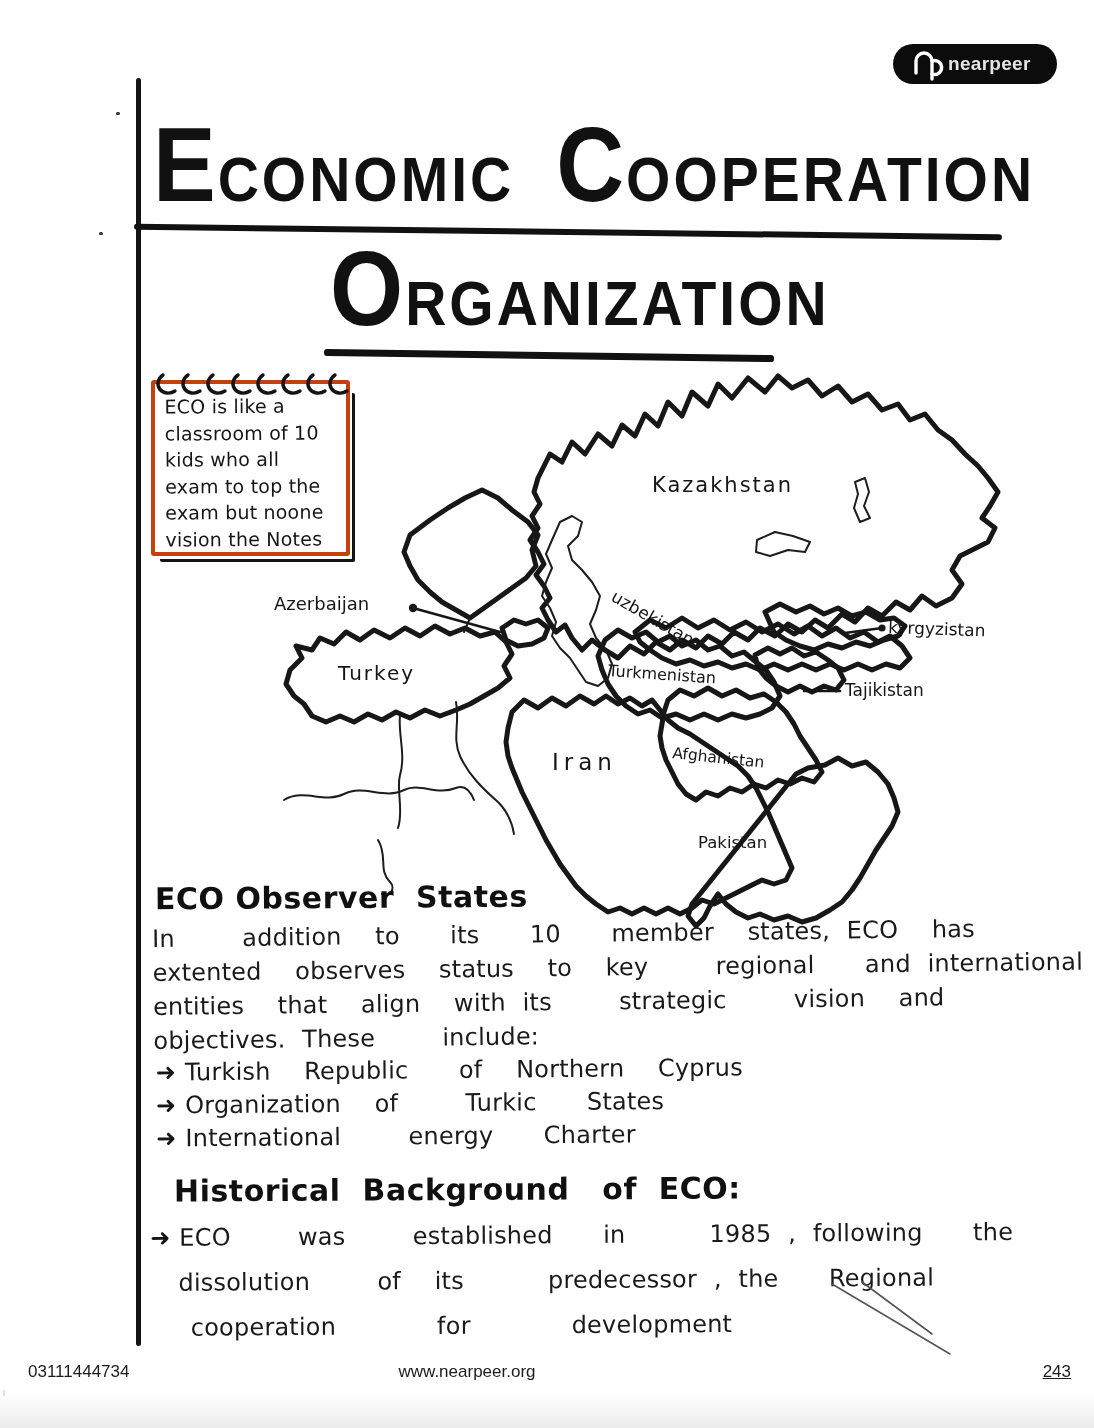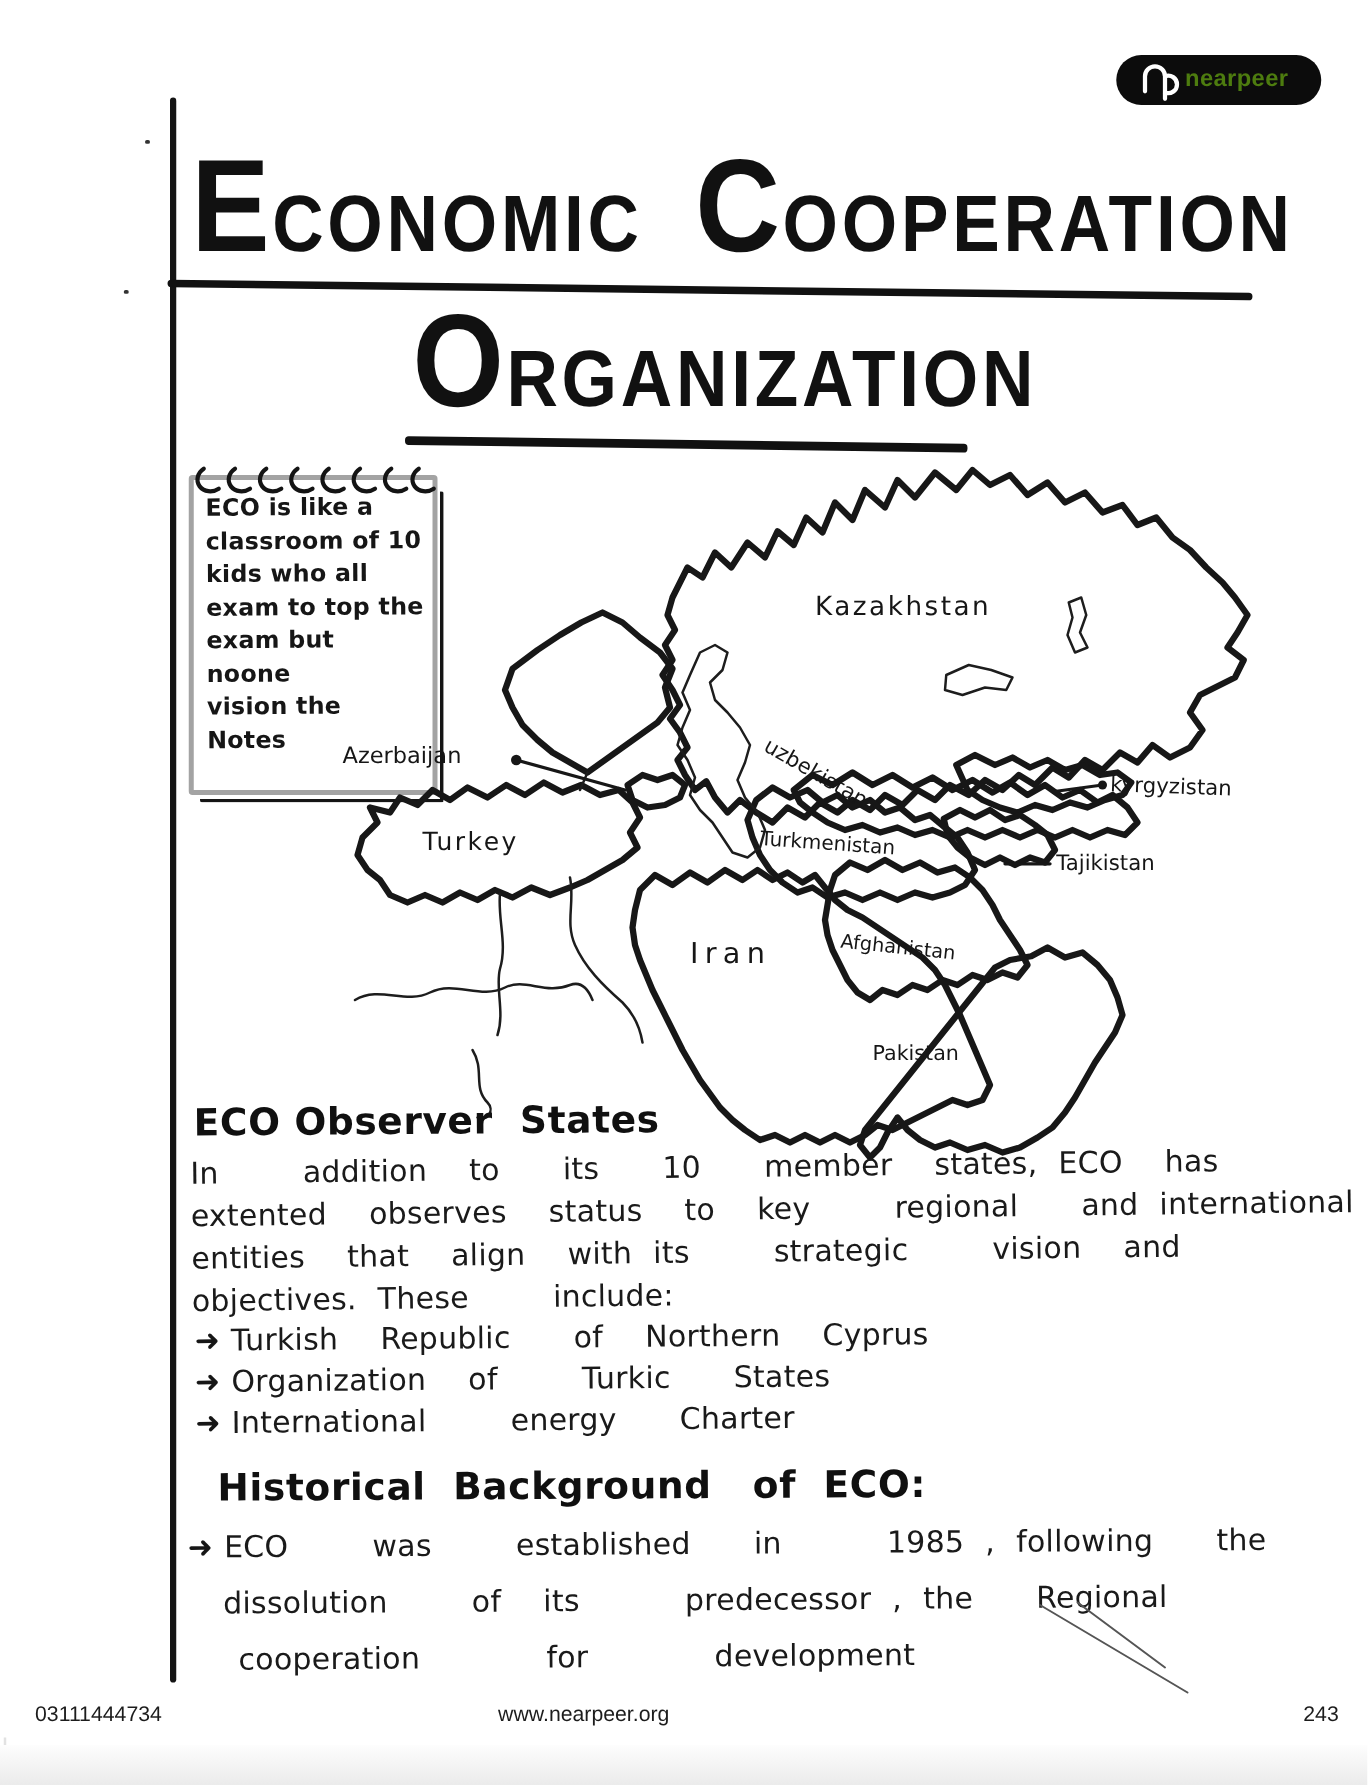--- a/index.html
+++ b/index.html
@@ -11,33 +11,33 @@
   .abs{position:absolute;}
   
   .margin-line{left:136px;top:78px;width:5px;height:1268px;background:#141414;border-radius:3px;}
   .speck{width:4px;height:3px;background:#333;border-radius:2px;}
 
   
   .logo-pill{
     left:893px;top:44px;width:164px;height:40px;background:#0c0c0c;border-radius:21px;
     display:flex;align-items:center;gap:7px;padding-left:14px;box-sizing:border-box;
   }
-  .logo-word{color:#4d7c0f;font-size:19px;font-weight:600;letter-spacing:.3px;font-family:"Liberation Sans",sans-serif;}
+  .logo-word{color:#e5e5e5;font-size:19px;font-weight:600;letter-spacing:.3px;font-family:"Liberation Sans",sans-serif;}
 
   
   .title-row{display:flex;gap:42px;align-items:baseline;font-family:"Liberation Sans",sans-serif;font-weight:700;color:#111;}
   .title-word{display:flex;align-items:baseline;transform:scaleY(1.12);transform-origin:bottom left;}
   .cap{font-size:94px;line-height:.9;letter-spacing:2px;}
   .rest{font-size:57px;line-height:.9;letter-spacing:3px;}
   .rule{background:#111;border-radius:3px;}
 
   
   .notebox{
-    left:151px;top:380px;width:199px;height:256px;border:4px solid #a3a3a3;border-radius:3px;
-    background:#fff;box-sizing:border-box;font-weight:bold;
+    left:151px;top:380px;width:199px;height:176px;border:4px solid #c2410c;border-radius:3px;
+    background:#fff;box-sizing:border-box;
   }
   .notebox::before{
     content:"";position:absolute;left:5px;top:9px;right:-9px;bottom:-10px;
     border-right:3.5px solid #141414;border-bottom:3.5px solid #141414;border-radius:2px;
   }
   .note-text{padding:9px 6px 0 10px;font-size:19px;line-height:26.5px;letter-spacing:.2px;transform:rotate(-.4deg);}
 
   
   .hw{font-size:24px;line-height:34px;white-space:pre;letter-spacing:.2px;word-spacing:9px;color:#1a1a1a;}
   .hw-head{font-weight:800;font-size:30px;letter-spacing:.5px;color:#101010;white-space:pre;}
@@ -188,16 +188,16 @@
   <div class="hw" style="line-height:45px;padding-left:28px;">dissolution    of  its     predecessor , the   Regional</div>
   <div class="hw" style="line-height:45px;padding-left:40px;">cooperation      for      development</div>
 </div>
 
 <svg class="abs" style="left:828px;top:1282px;" width="140" height="80" viewBox="0 0 140 80">
   <path d="M4,2 L122,72 M34,0 L104,52" stroke="#555" stroke-width="1.6" fill="none" stroke-linecap="round"></path>
 </svg>
 
 <div class="abs footer-text" style="left:28px;top:1362px;text-align:right;">03111444734</div>
 <div class="abs footer-text" style="left:0;top:1362px;width:934px;text-align:center;">www.nearpeer.org</div>
-<div class="abs footer-text" style="right:23px;top:1362px;">243</div>
+<div class="abs footer-text" style="right:23px;top:1362px;text-decoration:underline;">243</div>
 
 <div class="abs edge-line"></div>
 <div class="abs bottom-strip"></div>
 
 </body></html>

